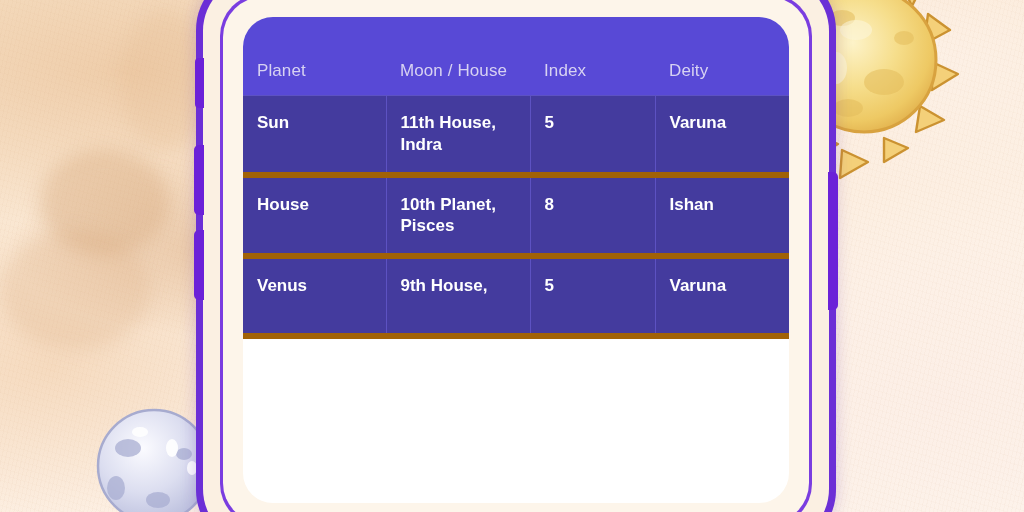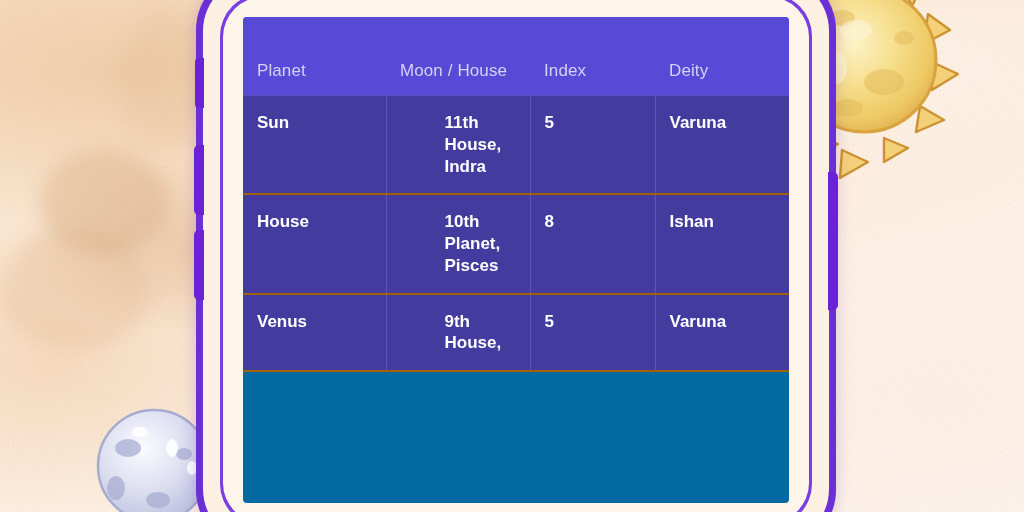--- a/index.html
+++ b/index.html
@@ -91,23 +91,23 @@
   .phone-gap {
     position: absolute;
     left: 27px; top: 27px; right: 27px; bottom: 27px;
     border-radius: 40px;
     background: #fdf5ea;
   }
   
   .phone-screen {
     position: absolute;
     left: 47px; top: 47px; right: 47px; bottom: 47px;
-    border-radius: 4px;
+    border-radius: 30px;
     overflow: hidden;
-    background: #0369a1;
+    background: #ffffff;
   }
 
   
   .btn-side {
     position: absolute;
     background: #6b21d8;
     border-radius: 4px;
   }
   .btn-silent   { left: -1px; top: 88px;  width: 9px;  height: 50px; border-radius: 4px 0 0 4px; }
   .btn-vol-up   { left: -2px; top: 175px; width: 10px; height: 70px; border-radius: 5px 0 0 5px; }
@@ -139,26 +139,26 @@
   .data-table tbody td {
     background: #443b9e;
     color: #ffffff;
     font-size: 17px;
     font-weight: 700;
     text-align: left;
     padding: 16px 12px 16px 14px;
     height: 42px;
     vertical-align: top;
     border-right: 1px solid #5d52c2;
-    border-bottom: 2px solid #a16207;
+    border-bottom: 6px solid #a16207;
     line-height: 1.28;
   }
   .data-table tbody td:last-child { border-right: none; }
   .data-table tbody tr:first-child td { border-top: 1px solid #5d52c2; }
-  .cell-sub { display: block; margin-left: 44px; }
+  .cell-sub { display: block; }
 </style>
 </head>
 <body>
 
 <div id="scene">
 
   <div class="bg-base"></div>
   <div class="bg-grain"></div>
   <div class="bg-blot blot-a"></div>
   <div class="bg-blot blot-b"></div>

